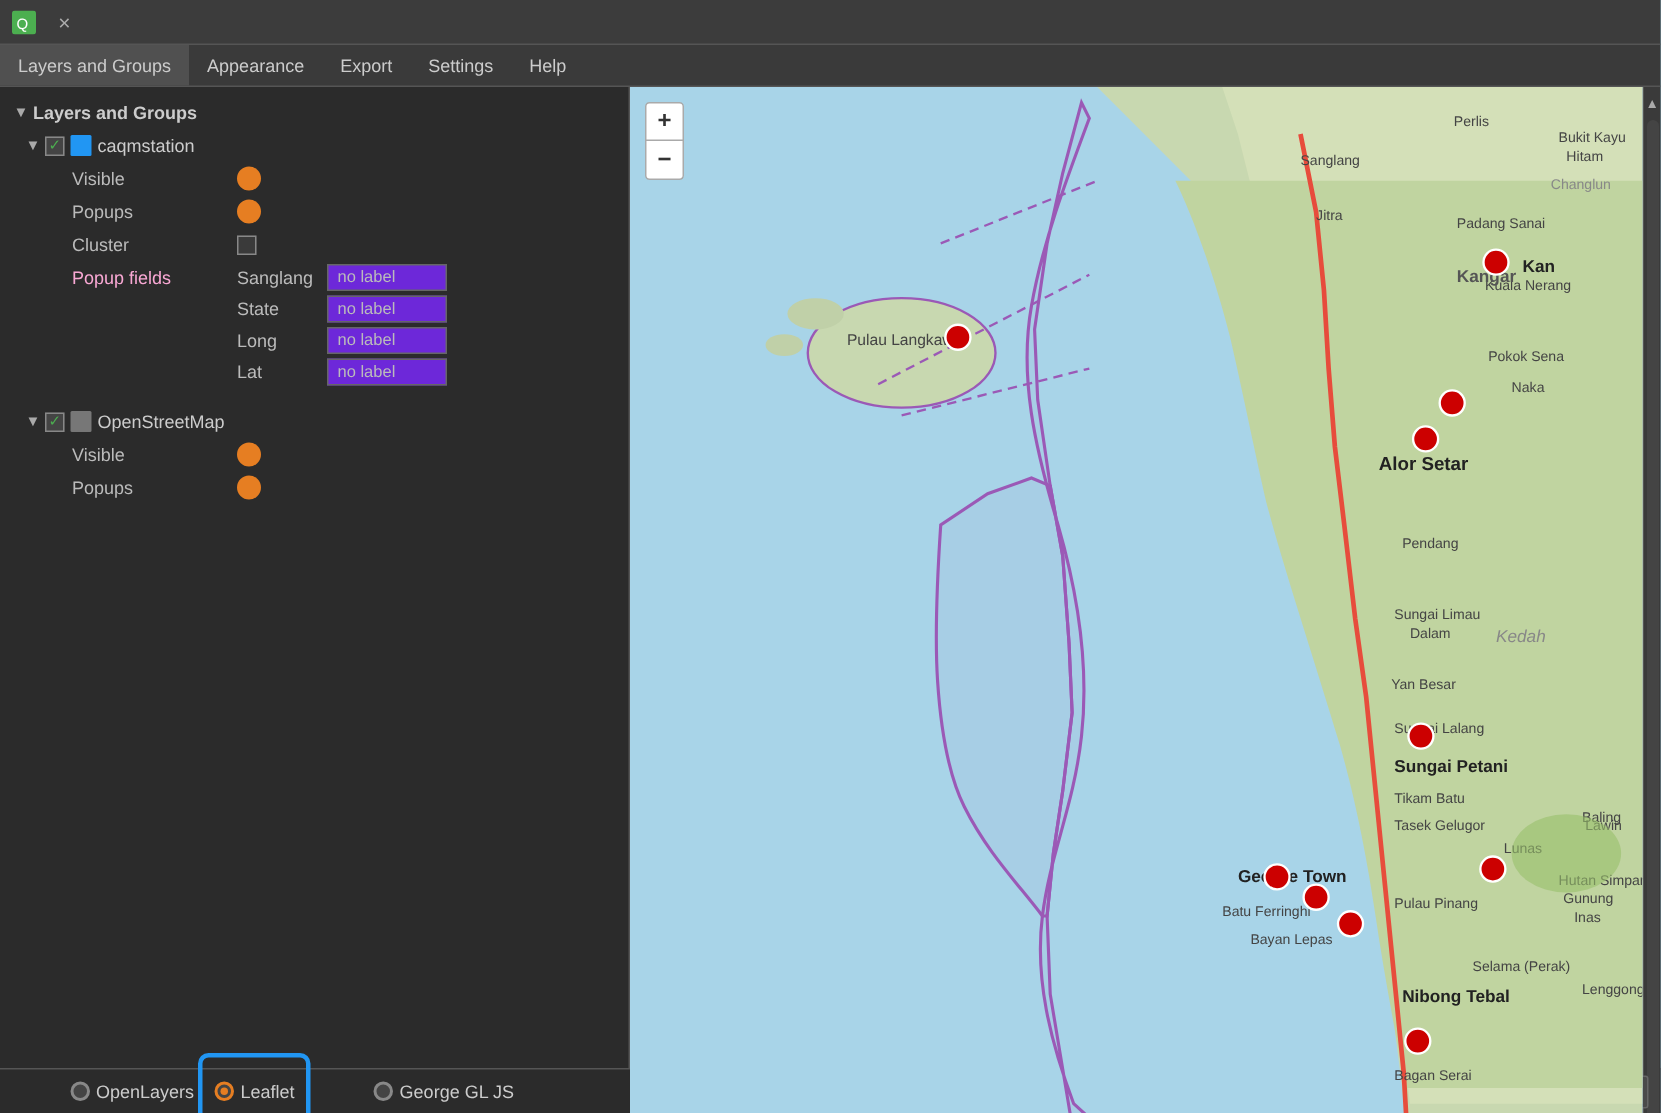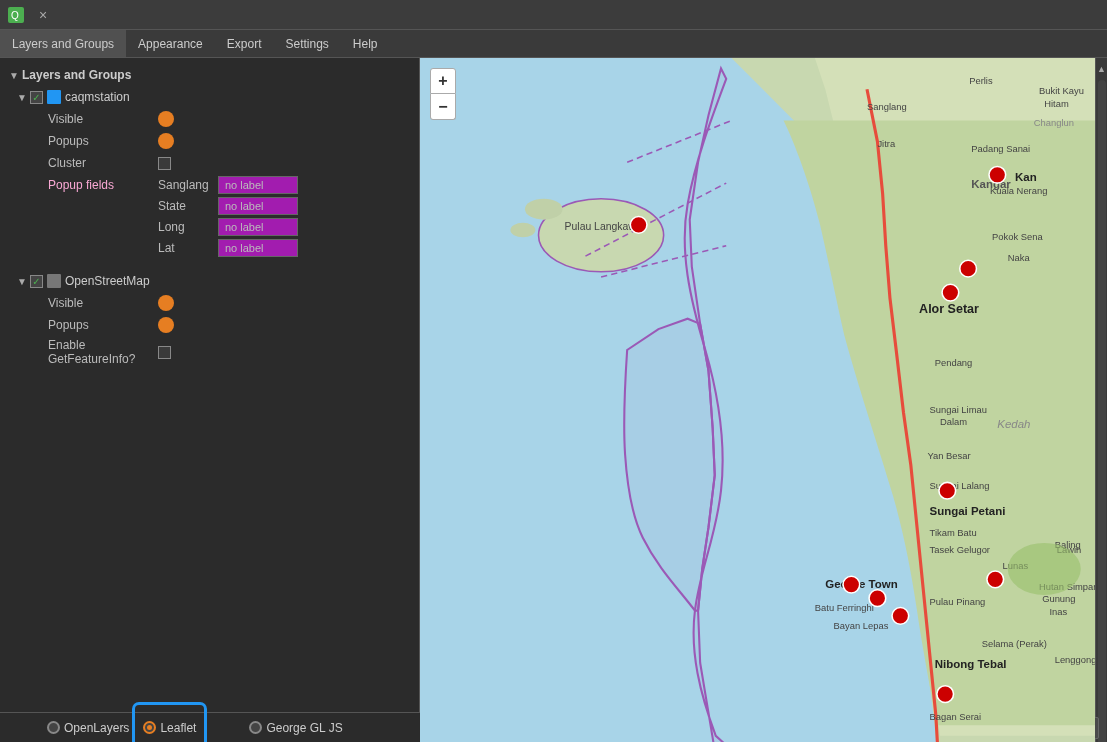--- a/index.html
+++ b/index.html
@@ -125,21 +125,21 @@
     }
     .popup-fields-label { color: #f9a8d4; font-size: 12px; width: 110px; padding-top: 2px; }
     .popup-fields-content { flex: 1; }
     .field-row {
       display: flex;
       align-items: center;
       margin-bottom: 3px;
     }
     .field-name { color: #bbb; font-size: 12px; width: 60px; }
     .field-value-box {
-      background: #a21caf;
+      background: #6d28d9;
       border: 1px solid #666;
       color: #bbb;
       font-size: 11px;
       padding: 1px 6px;
       min-width: 80px;
       height: 18px;
       display: flex;
       align-items: center;
     }
 
@@ -346,24 +346,20 @@
       <span class="tree-label">OpenStreetMap</span>
     </div>
 
     <div class="prop-row">
       <span class="prop-label">Visible</span>
       <div class="orange-circle"></div>
     </div>
     <div class="prop-row">
       <span class="prop-label">Popups</span>
       <div class="orange-circle"></div>
-    </div>
-    <div class="prop-row">
-      <span class="prop-label">Enable GetFeatureInfo?</span>
-      <div class="small-checkbox"></div>
     </div>
 
   </div>
 
   <div class="map-wrapper">
     <div class="map-and-scroll">
       <div id="map-area">
         
         <div class="map-controls">
           <div class="map-btn">+</div>

